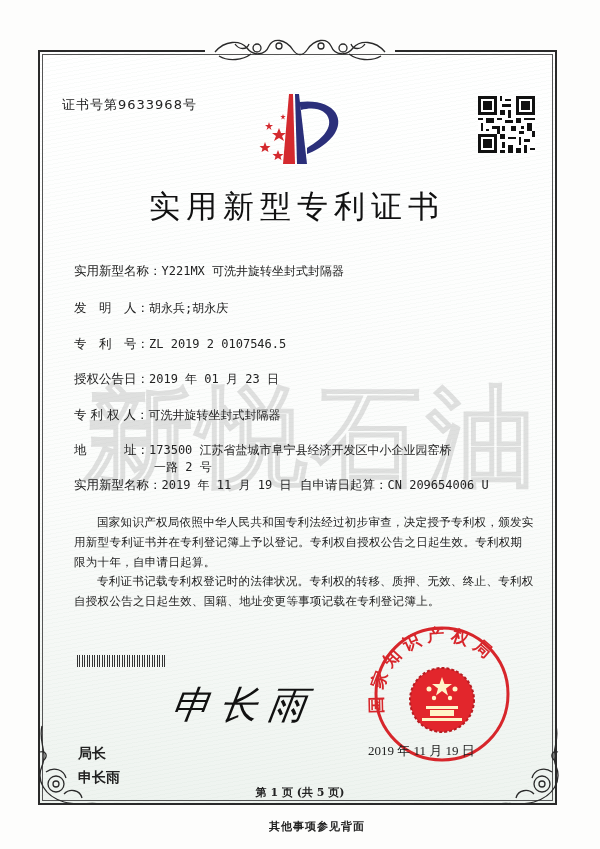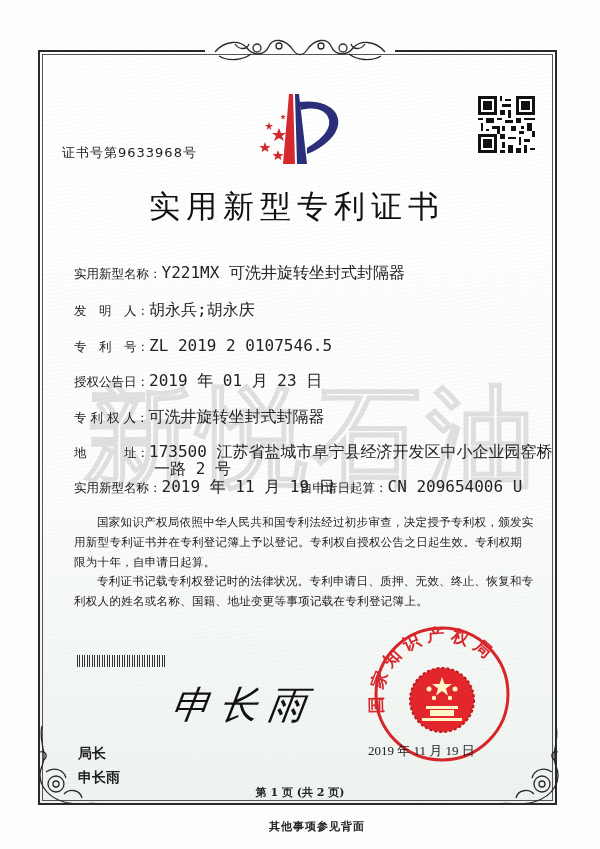--- a/index.html
+++ b/index.html
@@ -21,30 +21,30 @@
     position: absolute; left: 38px; top: 50px; width: 519px; height: 755px;
     border: 2px solid #2a2a2a; box-sizing: border-box;
   }
   .frame-inner {
     position: absolute; left: 42px; top: 54px; width: 511px; height: 747px;
     border: 1px solid #555; box-sizing: border-box;
   }
   .ornament { position: absolute; }
   .cert-no {
     left: 62px; top: 96px; font-size: 13px; letter-spacing: 1px;
-    font-family: "DejaVu Sans", sans-serif; color: #222; margin-top: 48px;
+    font-family: "DejaVu Sans", sans-serif; color: #222;
   }
   .title {
     left: 0; width: 594px; top: 186px; text-align: center;
     font-size: 31px; letter-spacing: 6px; color: #111;
     font-family: "DejaVu Sans", sans-serif;
   }
   .field { position: absolute; left: 74px; font-size: 12.5px; color: #222; white-space: nowrap; }
   .field .lbl { display: inline-block; }
-  .field .val { font-family: "DejaVu Sans Mono", "Liberation Mono", monospace; font-size: 16px; }
+  .field .val { font-family: "DejaVu Sans Mono", "Liberation Mono", monospace; font-size: 12px; }
   .para {
     position: absolute; left: 74px; width: 460px; font-size: 11.5px; line-height: 20px;
     color: #222; text-indent: 2em; letter-spacing: 0.3px;
   }
   .watermark {
     left: 85px; top: 365px; font-size: 108px; letter-spacing: 6px;
     color: transparent; -webkit-text-stroke: 1.5px rgba(170,170,170,0.35);
     font-family: Liberation Sans, sans-serif; font-weight: bold; white-space: nowrap;
   }
   .barcode {
@@ -157,21 +157,21 @@
   <span class="val">一路 2 号</span>
 </div>
 <div class="field" style="top:477px">
   <span class="lbl">实用新型名称：</span><span class="val">2019 年 11 月 19 日</span>
 </div>
 <div class="field" style="top:477px; left:300px">
   <span class="lbl">自申请日起算：</span><span class="val">CN 209654006 U</span>
 </div>
 
 <div class="para" style="top:512px">国家知识产权局依照中华人民共和国专利法经过初步审查，决定授予专利权，颁发实用新型专利证书并在专利登记簿上予以登记。专利权自授权公告之日起生效。专利权期限为十年，自申请日起算。</div>
-<div class="para" style="top:571px">专利证书记载专利权登记时的法律状况。专利申请日、质押、无效、终止、恢复和专利权人的姓名或名称、国籍、地址变更等事项记载在专利登记簿上。</div>
+<div class="para" style="top:571px">专利证书记载专利权登记时的法律状况。专利权的转移、质押、无效、终止、专利权自授权公告之日起生效、国籍、地址变更等事项记载在专利登记簿上。</div>
 
 <div class="abs barcode"></div>
 
 <div class="abs director">
   <div>局长</div>
   <div>申长雨</div>
 </div>
 <div class="abs signature">申长雨</div>
 
 <svg class="abs seal" viewBox="0 0 172 150">
@@ -190,14 +190,14 @@
       <circle cx="99" cy="67" r="2.5"></circle>
     <circle cx="78" cy="76" r="2.2"></circle>
       <circle cx="94" cy="76" r="2.2"></circle>
     <rect x="70" y="84" width="32" height="3"></rect>
     <rect x="74" y="88" width="24" height="6"></rect>
     <rect x="66" y="96" width="40" height="3"></rect>
   </g>
 </svg>
 <div class="abs seal-date">2019 年 11 月 19 日</div>
 
-<div class="abs page-no">第 1 页 (共 2 页)</div>
+<div class="abs page-no">第 1 页 (共 5 页)</div>
 <div class="abs footer">其他事项参见背面</div>
 
 </body></html>

